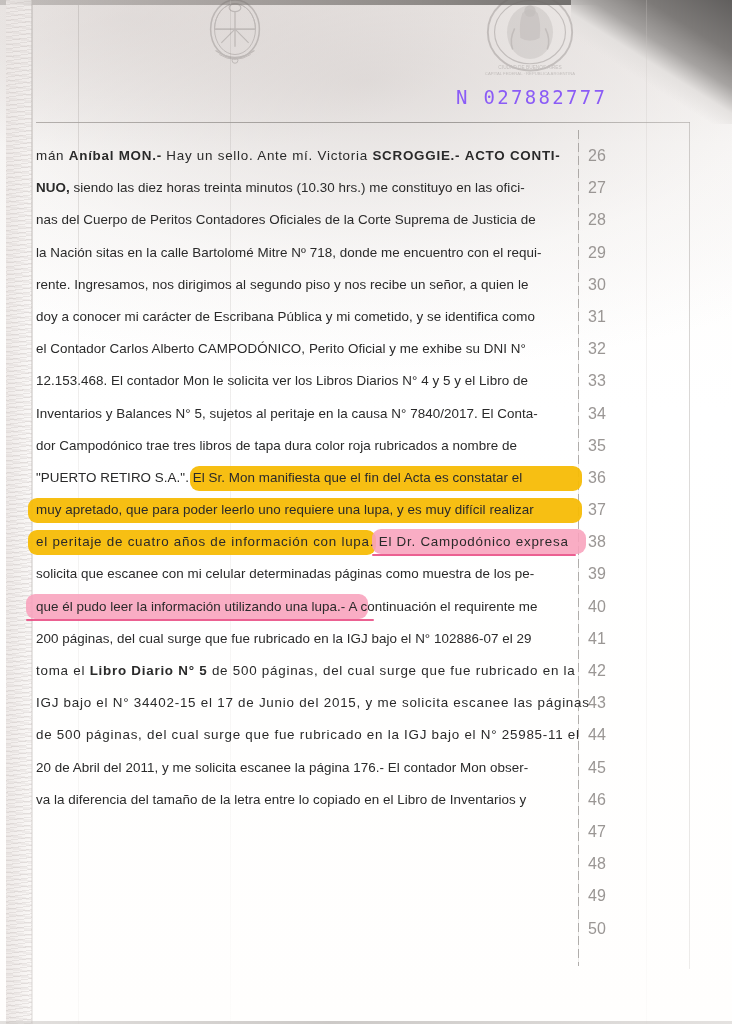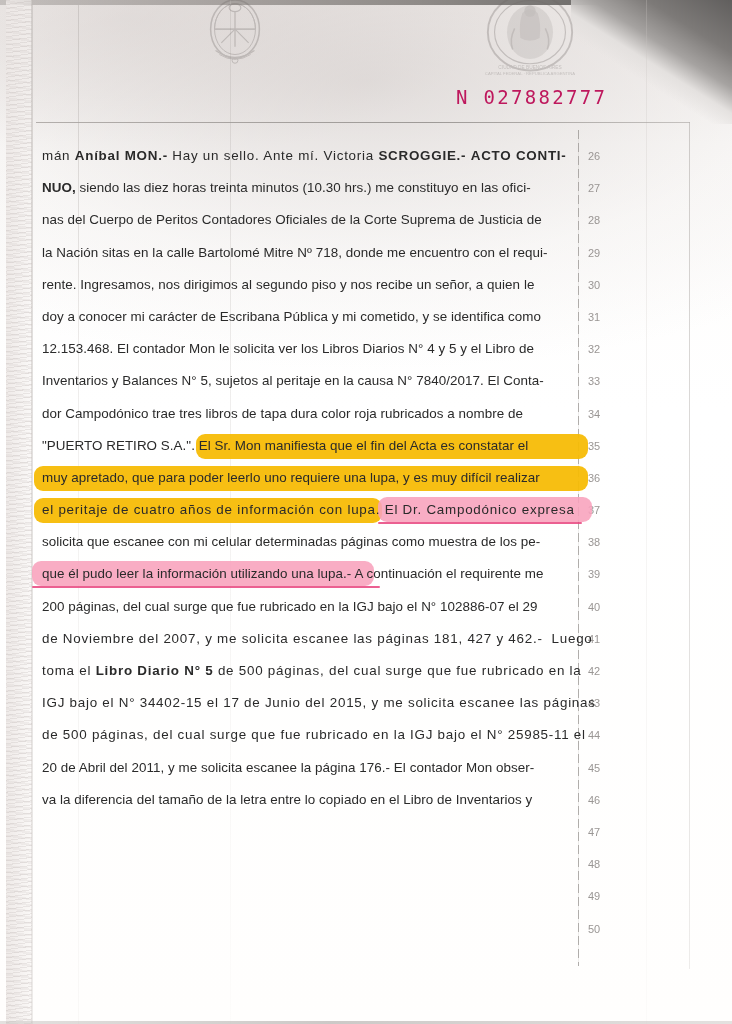--- a/index.html
+++ b/index.html
@@ -77,21 +77,21 @@
   .seal svg { width: 100%; height: 100%; display: block; }
 
   
   .doc-number {
     position: absolute;
     left: 456px;
     top: 86px;
     font-family: "DejaVu Sans Mono", "Liberation Mono", monospace;
     font-size: 19px;
     letter-spacing: 2.3px;
-    color: #be185d;
+    color: #8b5cf6;
     white-space: nowrap;
   }
 
   
   .frame-top {
     position: absolute;
     left: 36px; right: 42px; top: 122px;
     height: 1px;
     background: linear-gradient(90deg, rgba(168,163,160,0.85), rgba(150,146,143,0.9) 60%, rgba(178,174,171,0.7));
   }
@@ -105,21 +105,21 @@
     position: absolute;
     top: 130px; bottom: 58px;
     left: 578px;
     width: 1px;
     background: repeating-linear-gradient(180deg, rgba(150,146,143,0.75) 0px, rgba(150,146,143,0.75) 9px, rgba(190,186,183,0.25) 9px, rgba(190,186,183,0.25) 13px);
   }
 
   
   .body {
     position: absolute;
-    left: 42px;
+    left: 36px;
     top: 140px;
     width: 534px;
   }
   .line {
     position: relative;
     height: 32.2px;
     font-size: 13.4px;
     line-height: 32.2px;
     color: #2a2a2a;
     white-space: nowrap;
@@ -168,21 +168,21 @@
   
   .linenums {
     position: absolute;
     left: 588px;
     top: 140px;
     width: 34px;
   }
   .lnum {
     height: 32.2px;
     line-height: 32.2px;
-    font-size: 11px;
+    font-size: 16px;
     color: #9a9694;
     font-family: "Liberation Sans", sans-serif;
   }
 </style>
 </head>
 <body>
 
 <div id="page">
 
   <div class="paper"></div>
@@ -251,20 +251,23 @@
     </div>
 
     <div class="line">
       <span class="txt">rente. Ingresamos, nos dirigimos al segundo piso y nos recibe un señor, a quien le</span>
     </div>
 
     <div class="line">
       <span class="txt">doy a conocer mi carácter de Escribana Pública y mi cometido, y se identifica como</span>
     </div>
 
+    <div class="line">
+      <span class="txt">el Contador Carlos Alberto CAMPODÓNICO, Perito Oficial y me exhibe su DNI N°</span>
+    </div>
 
     <div class="line">
       <span class="txt">12.153.468. El contador Mon le solicita ver los Libros Diarios N° 4 y 5 y el Libro de</span>
     </div>
 
     <div class="line">
       <span class="txt">Inventarios y Balances N° 5, sujetos al peritaje en la causa N° 7840/2017. El Conta-</span>
     </div>
 
     <div class="line">
@@ -297,23 +300,20 @@
       <div class="hl hl-pink" style="left:-10px; width:342px; top:3px; height:25px;"></div>
       <div class="ul-pink" style="left:-10px; width:348px; top:28px;"></div>
       <span class="txt">que él pudo leer la información utilizando una lupa.- A continuación el requirente me</span>
     </div>
 
 
     <div class="line">
       <span class="txt">200 páginas, del cual surge que fue rubricado en la IGJ bajo el N° 102886-07 el 29</span>
     </div>
 
-    <div class="line">
-      <span class="txt sp1">de Noviembre del 2007, y me solicita escanee las páginas 181, 427 y 462.-&nbsp; Luego</span>
-    </div>
 
     <div class="line">
       <span class="txt sp1">toma el <b class="b">Libro Diario N° 5</b> de 500 páginas, del cual surge que fue rubricado en la</span>
     </div>
 
     <div class="line">
       <span class="txt sp1">IGJ bajo el N° 34402-15 el 17 de Junio del 2015, y me solicita escanee las páginas</span>
     </div>
 
 

